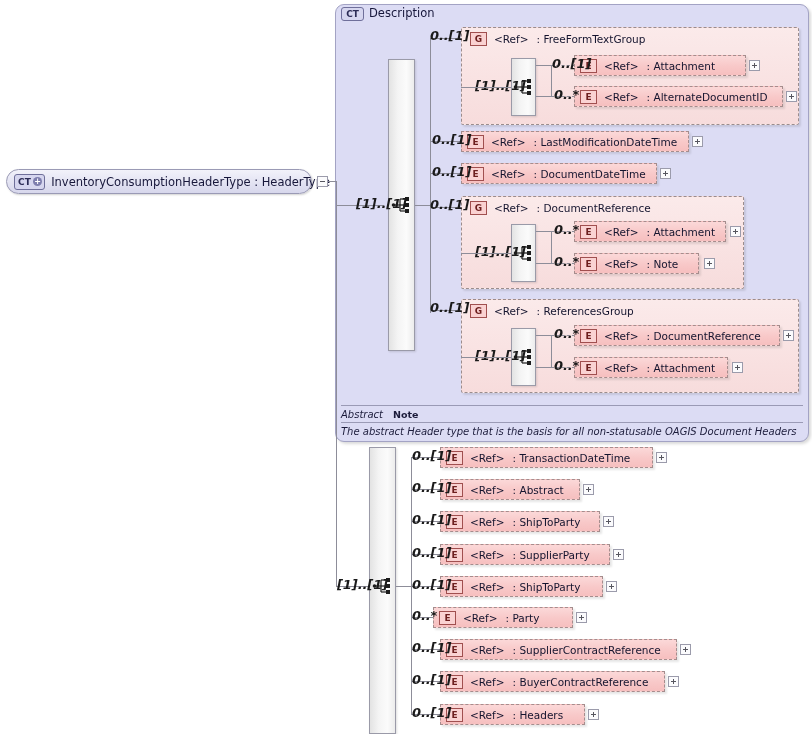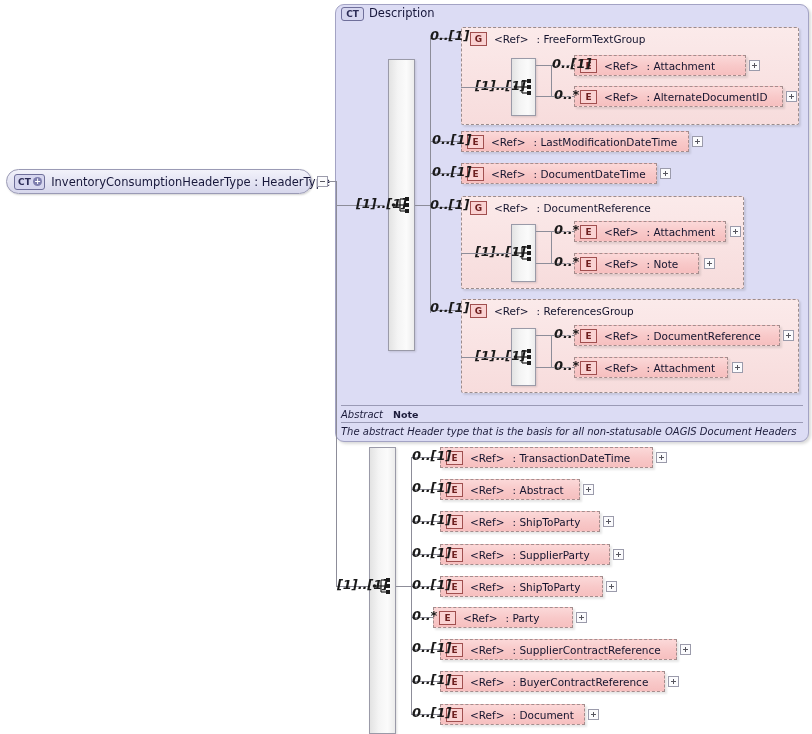--- a/index.html
+++ b/index.html
@@ -421,18 +421,18 @@
     <span class="kind">E</span>
     <span class="ref">&lt;Ref&gt;</span>
     <span class="nm">: BuyerContractReference</span>
   </div>
   <div class="card" style="left:412px;top:672px;">0..[1]</div>
   <div class="expander plus" style="left:668px;top:676px;"></div>
 
   <div class="chip" style="left:440px;top:704px;width:145px;">
     <span class="kind">E</span>
     <span class="ref">&lt;Ref&gt;</span>
-    <span class="nm">: Document</span>
+    <span class="nm">: Headers</span>
   </div>
   <div class="card" style="left:412px;top:705px;">0..[1]</div>
   <div class="expander plus" style="left:588px;top:709px;"></div>
 
 </div>
 
 </body></html>

